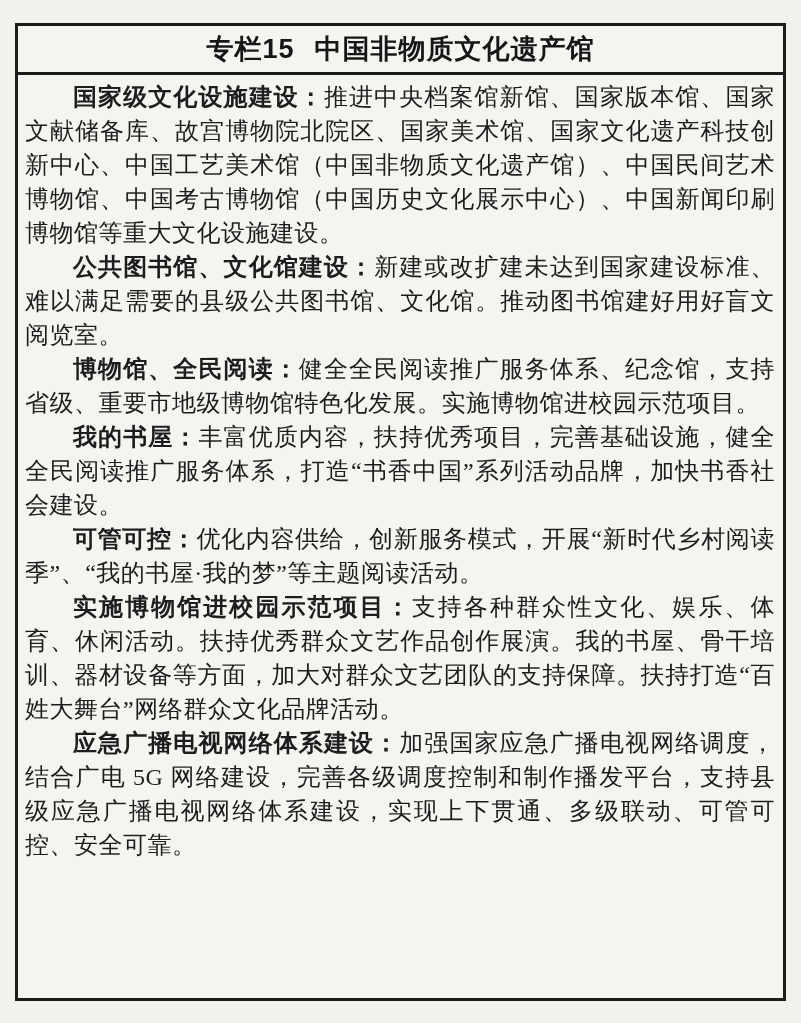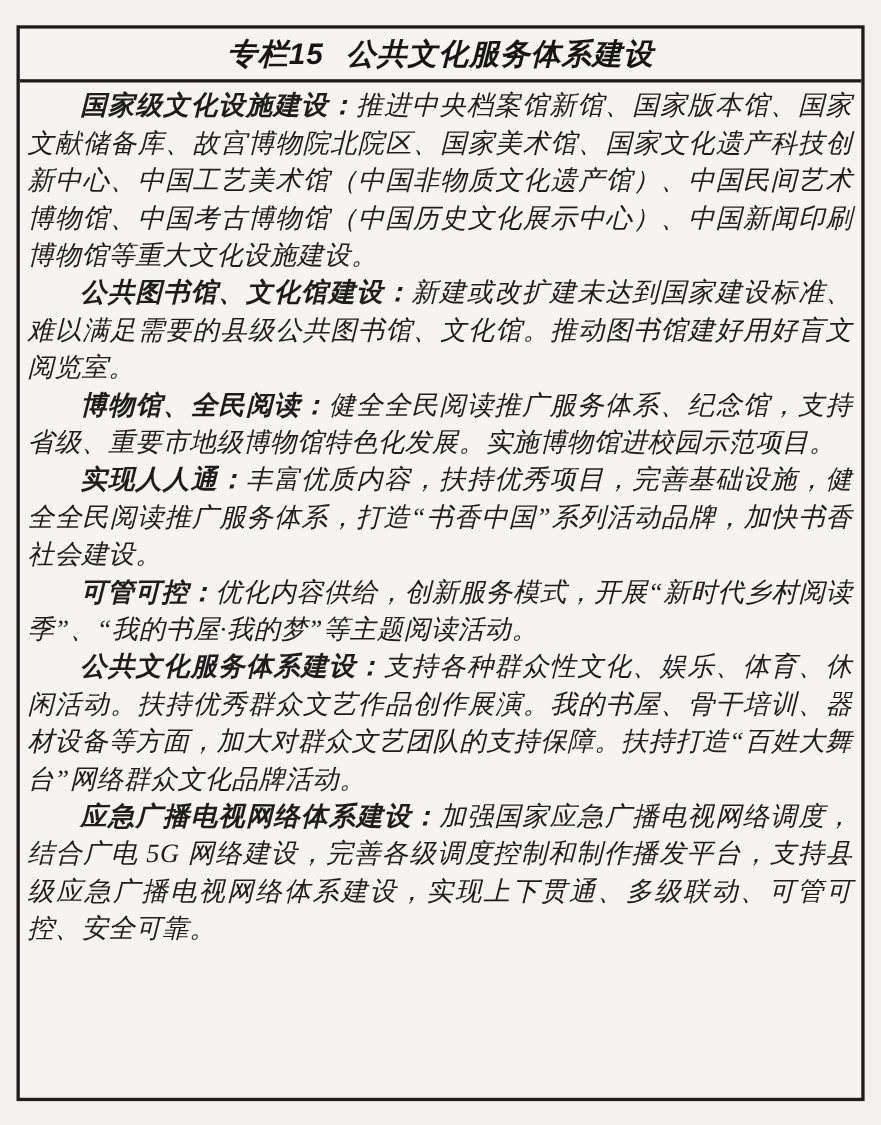--- a/index.html
+++ b/index.html
@@ -8,21 +8,20 @@
     width: 801px;
     height: 1023px;
     overflow: hidden;
     background: #f2f1ee;
     font-family: "Liberation Serif", serif;
   }
   .page {
     position: relative;
     width: 801px;
     height: 1023px;
-    font-style: italic;
   }
   .panel {
     position: absolute;
     left: 15px;
     top: 23px;
     width: 771px;
     height: 978px;
     box-sizing: border-box;
     border: 3px solid #1c1c1c;
     background: #f5f4f1;
@@ -60,34 +59,34 @@
   }
 </style>
 </head>
 <body>
 
 <div class="page">
   <div class="panel">
 
     <div class="panel-header">
       <span>专栏15</span>
-      <span>公共文化服务体系建设</span>
+      <span>中国非物质文化遗产馆</span>
     </div>
 
     <div class="panel-body">
       <p class="para"><span class="lead">国家级文化设施建设：</span><span>推进中央档案馆新馆、国家版本馆、国家文献储备库、故宫博物院北院区、国家美术馆、国家文化遗产科技创新中心、中国工艺美术馆（中国非物质文化遗产馆）、中国民间艺术博物馆、中国考古博物馆（中国历史文化展示中心）、中国新闻印刷博物馆等重大文化设施建设。</span></p>
 
       <p class="para"><span class="lead">公共图书馆、文化馆建设：</span><span>新建或改扩建未达到国家建设标准、难以满足需要的县级公共图书馆、文化馆。推动图书馆建好用好盲文阅览室。</span></p>
 
       <p class="para"><span class="lead">博物馆、全民阅读：</span><span>健全全民阅读推广服务体系、纪念馆，支持省级、重要市地级博物馆特色化发展。实施博物馆进校园示范项目。</span></p>
 
-      <p class="para"><span class="lead">实现人人通：</span><span>丰富优质内容，扶持优秀项目，完善基础设施，健全全民阅读推广服务体系，打造“书香中国”系列活动品牌，加快书香社会建设。</span></p>
+      <p class="para"><span class="lead">我的书屋：</span><span>丰富优质内容，扶持优秀项目，完善基础设施，健全全民阅读推广服务体系，打造“书香中国”系列活动品牌，加快书香社会建设。</span></p>
 
       <p class="para"><span class="lead">可管可控：</span><span>优化内容供给，创新服务模式，开展“新时代乡村阅读季”、“我的书屋·我的梦”等主题阅读活动。</span></p>
 
-      <p class="para"><span class="lead">公共文化服务体系建设：</span><span>支持各种群众性文化、娱乐、体育、休闲活动。扶持优秀群众文艺作品创作展演。我的书屋、骨干培训、器材设备等方面，加大对群众文艺团队的支持保障。扶持打造“百姓大舞台”网络群众文化品牌活动。</span></p>
+      <p class="para"><span class="lead">实施博物馆进校园示范项目：</span><span>支持各种群众性文化、娱乐、体育、休闲活动。扶持优秀群众文艺作品创作展演。我的书屋、骨干培训、器材设备等方面，加大对群众文艺团队的支持保障。扶持打造“百姓大舞台”网络群众文化品牌活动。</span></p>
 
 
       <p class="para"><span class="lead">应急广播电视网络体系建设：</span><span>加强国家应急广播电视网络调度，结合广电 5G 网络建设，完善各级调度控制和制作播发平台，支持县级应急广播电视网络体系建设，实现上下贯通、多级联动、可管可控、安全可靠。</span></p>
     </div>
 
   </div>
 </div>
 
 </body></html>

